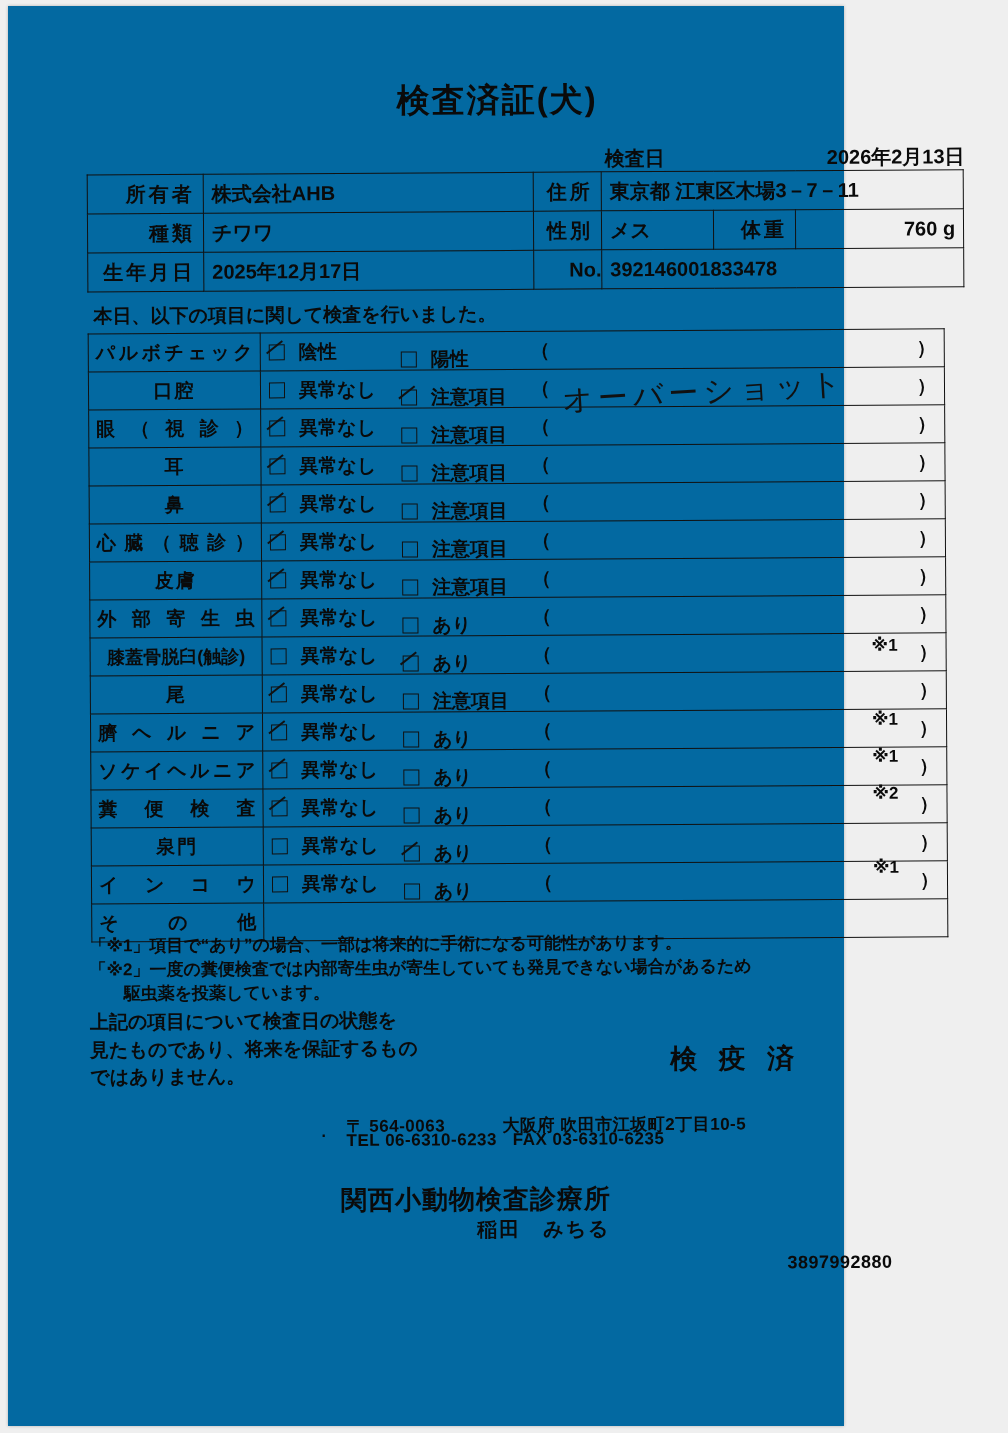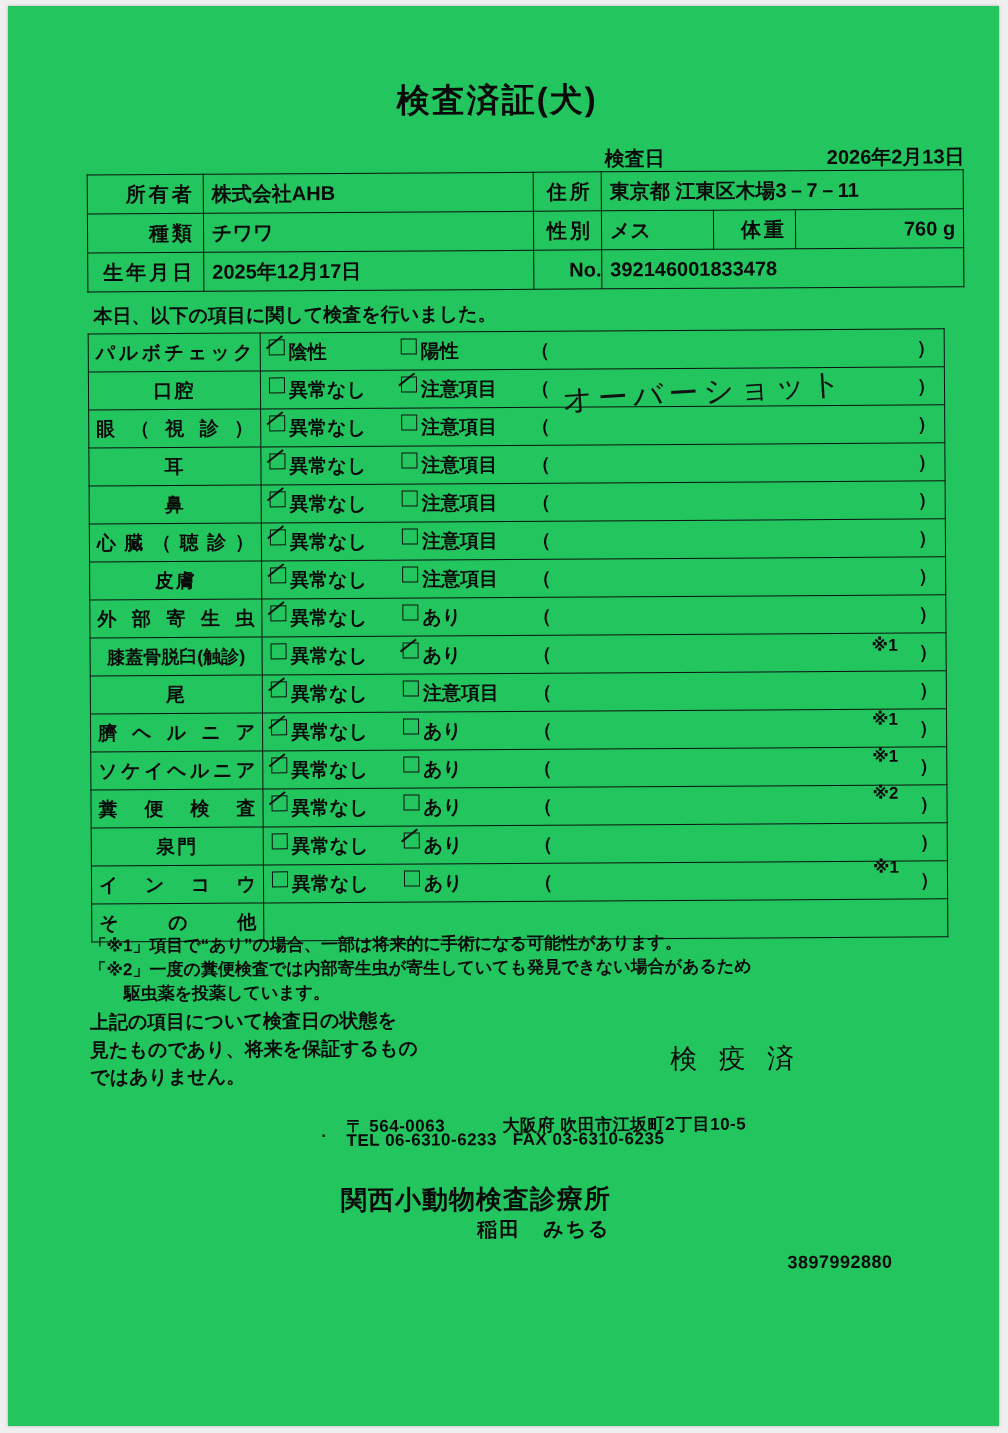--- a/index.html
+++ b/index.html
@@ -5,22 +5,22 @@
   html,body{margin:0;padding:0;}
   body{
     width:1008px;height:1433px;
     background:#efefef;
     font-family:"Liberation Sans","DejaVu Sans",sans-serif;
     color:#0a0a0a;
     overflow:hidden;
   }
   .page{
     position:absolute;left:8px;top:6px;
-    width:991px;height:1420px;
-    background:#22c55e;
+    width:836px;height:1420px;
+    background:#0369a1;
     box-shadow:0 0 3px rgba(0,0,0,.25);
   }
   .doc{
     position:absolute;left:0;top:0;width:986px;height:1420px;
     transform:rotate(-0.35deg);
     transform-origin:50% 50%;
   }
 
   
   .title{
@@ -78,23 +78,23 @@
     overflow:hidden;
     position:relative;
   }
   .check td.name{
     text-align:justify;
     text-align-last:justify;
     padding:0 7px;
   }
   .check td.name.ctr{text-align:center;text-align-last:center;letter-spacing:2px;}
   .check td.name.tight{text-align-last:center;letter-spacing:0;font-size:18px;}
-  .opt{position:absolute;top:50%;transform:translateY(-50%);display:flex;gap:4px;}
+  .opt{position:absolute;top:50%;transform:translateY(-50%);display:flex;align-items:center;gap:14px;}
   .opt1{left:8px;}
-  .opt2{left:140px;}
+  .opt2{left:140px;margin-top:8px;}
   .paren-l{position:absolute;left:270px;top:50%;transform:translateY(-50%);}
   .paren-r{position:absolute;right:8px;top:50%;transform:translateY(-50%);}
   .box{
     display:inline-block;width:14px;height:14px;
     border:1.8px solid #111;
     position:relative;flex:none;
   }
   .box.on::after{
     content:"";position:absolute;
     left:-3px;top:7px;width:20px;height:2.4px;
@@ -114,21 +114,21 @@
     transform:rotate(-3.2deg);
     color:#111;
   }
 
   
   .notes{position:absolute;left:80px;top:926px;font-size:17px;font-weight:bold;line-height:1.42;}
   .notes .indent{padding-left:34px;}
   .disc{position:absolute;left:80px;top:1000px;font-size:19px;font-weight:bold;line-height:1.45;}
   .stamp{
     position:absolute;left:660px;top:1036px;
-    font-size:27px;font-weight:normal;letter-spacing:7px;
+    font-size:27px;font-weight:bold;letter-spacing:7px;
   }
 
   .addr{position:absolute;left:336px;top:1078px;font-size:17px;font-weight:bold;letter-spacing:.5px;}
   .addr .zip{display:inline-block;min-width:128px;margin-top:32px;}
   .tel{position:absolute;left:336px;top:1124px;font-size:17px;font-weight:bold;letter-spacing:.5px;}
   .dot{position:absolute;left:311px;top:1116px;font-size:16px;font-weight:bold;}
   .clinic{position:absolute;left:330px;top:1176px;font-size:26px;font-weight:bold;letter-spacing:1px;}
   .vet{position:absolute;left:466px;top:1210px;font-size:20px;font-weight:bold;letter-spacing:2px;text-align:right;}
   .serial{position:absolute;left:776px;top:1248px;font-size:18px;font-weight:bold;letter-spacing:.5px;}
 </style>

